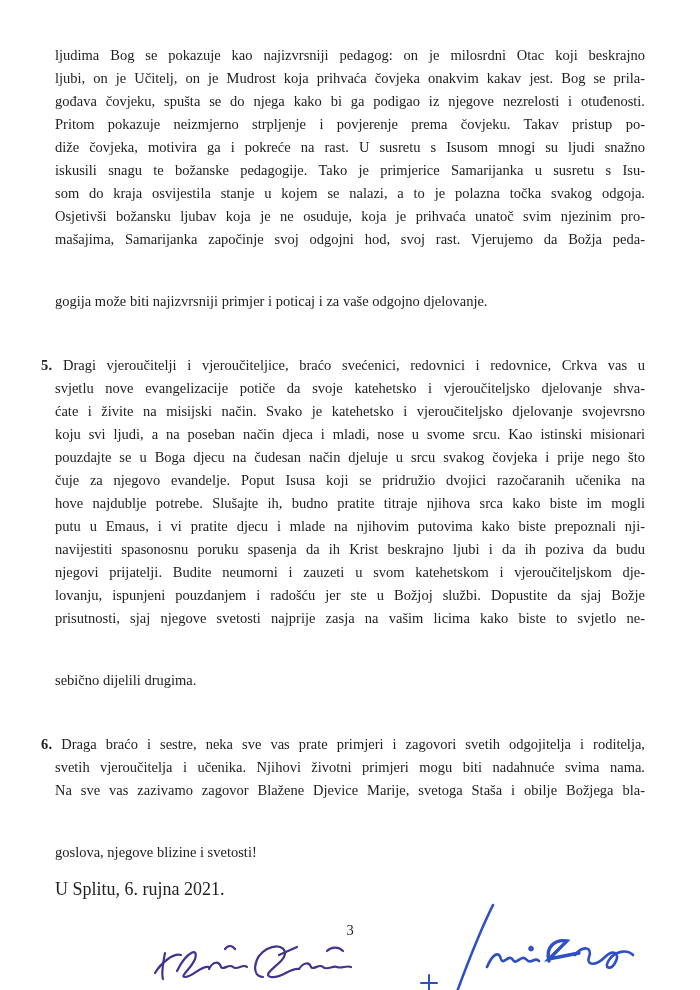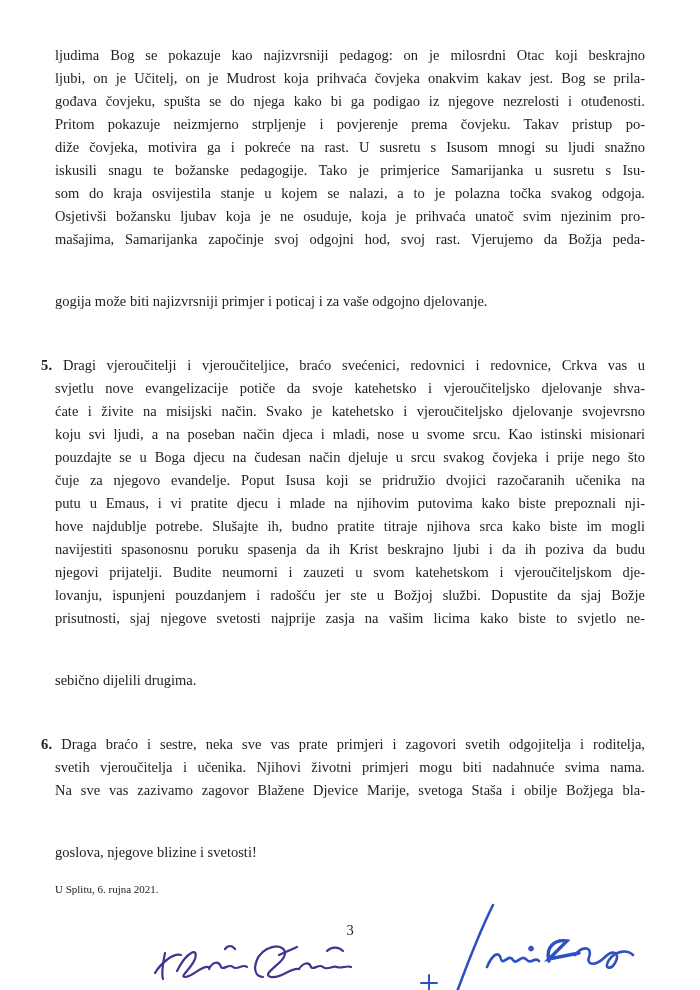--- a/index.html
+++ b/index.html
@@ -31,21 +31,21 @@
   .paragraph.numbered .line.first{
     margin-left:-14px;
     margin-top:41px;
   }
   .pnum{
     font-weight:bold;
     letter-spacing:0.2px;
   }
   .dateline{
     margin-top:14px;
-    font-size:11px;
+    font-size:18px;
     line-height:23px;
   }
   .sig-row{
     display:flex;
     margin-top:10px;
   }
   .sig-col{
     position:relative;
     text-align:left;
   }
@@ -97,22 +97,22 @@
       <div class="line last">gogija može biti najizvrsniji primjer i poticaj i za vaše odgojno djelovanje.</div>
     </div>
 
   <div class="paragraph numbered">
       <div class="line first"><span class="pnum">5.</span> Dragi vjeroučitelji i vjeroučiteljice, braćo svećenici, redovnici i redovnice, Crkva vas u</div>
       <div class="line">svjetlu nove evangelizacije potiče da svoje katehetsko i vjeroučiteljsko djelovanje shva-</div>
       <div class="line">ćate i živite na misijski način. Svako je katehetsko i vjeroučiteljsko djelovanje svojevrsno</div>
       <div class="line">koju svi ljudi, a na poseban način djeca i mladi, nose u svome srcu. Kao istinski misionari</div>
       <div class="line">pouzdajte se u Boga djecu na čudesan način djeluje u srcu svakog čovjeka i prije nego što</div>
       <div class="line">čuje za njegovo evandelje. Poput Isusa koji se pridružio dvojici razočaranih učenika na</div>
+      <div class="line">hove najdublje potrebe. Slušajte ih, budno pratite titraje njihova srca kako biste im mogli</div>
       <div class="line">putu u Emaus, i vi pratite djecu i mlade na njihovim putovima kako biste prepoznali nji-</div>
-      <div class="line">hove najdublje potrebe. Slušajte ih, budno pratite titraje njihova srca kako biste im mogli</div>
       <div class="line">navijestiti spasonosnu poruku spasenja da ih Krist beskrajno ljubi i da ih poziva da budu</div>
       <div class="line">njegovi prijatelji. Budite neumorni i zauzeti u svom katehetskom i vjeroučiteljskom dje-</div>
       <div class="line">lovanju, ispunjeni pouzdanjem i radošću jer ste u Božjoj službi. Dopustite da sjaj Božje</div>
       <div class="line">prisutnosti, sjaj njegove svetosti najprije zasja na vašim licima kako biste to svjetlo ne-</div>
       <div class="line last">sebično dijelili drugima.</div>
     </div>
 
   <div class="paragraph numbered">
       <div class="line first"><span class="pnum">6.</span> Draga braćo i sestre, neka sve vas prate primjeri i zagovori svetih odgojitelja i roditelja,</div>
       <div class="line">svetih vjeroučitelja i učenika. Njihovi životni primjeri mogu biti nadahnuće svima nama.</div>

